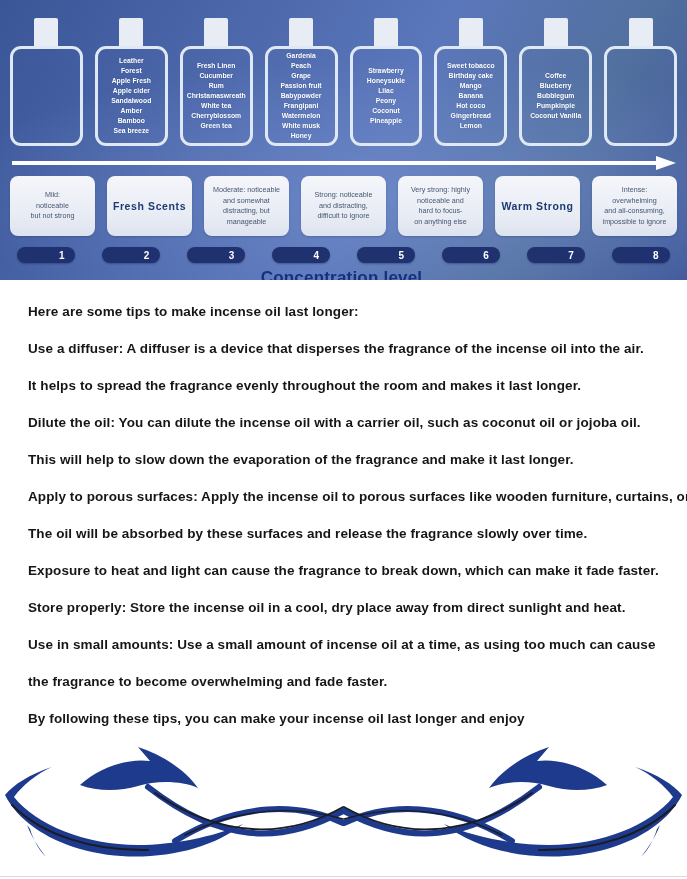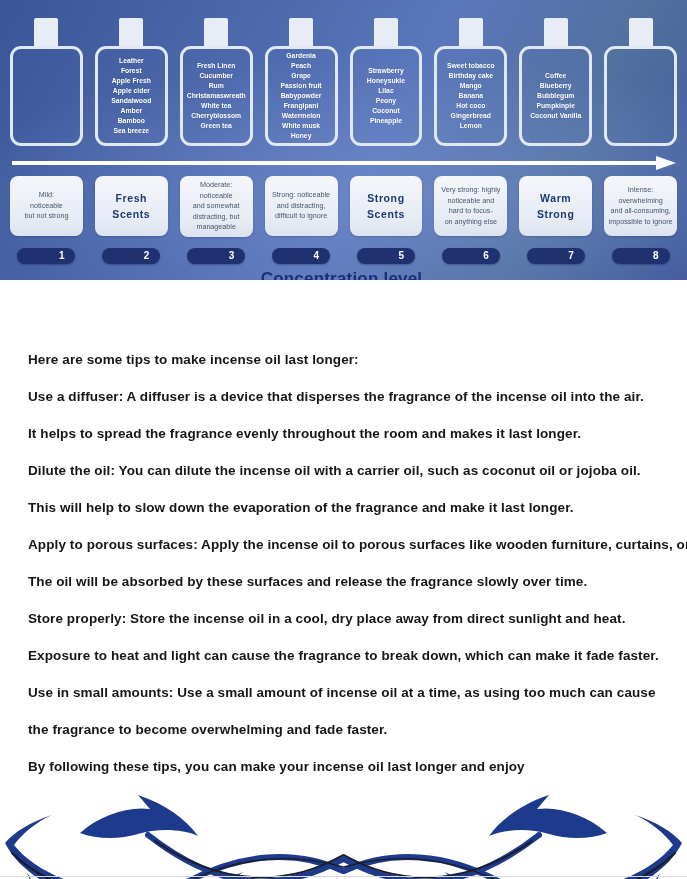--- a/index.html
+++ b/index.html
@@ -76,21 +76,21 @@
   }
   .pill-num { color:#ffffff; font-weight:bold; font-size:10px; }
 
   .banner-title {
     margin:5px 0 0 -4px;
     font-size:17px; font-weight:bold;
     color:#16307d; letter-spacing:.2px;text-align:center;
   }
 
   
-  .tips { padding:25px 20px 0 28px;margin-top:48px; }
+  .tips { padding:25px 20px 0 28px; }
   .tips p {
     font-size:13.5px; line-height:14px;
     font-weight:600;
     color:#161616;
     letter-spacing:.1px;
     margin:0 0 23px 0;
     white-space:nowrap;
   }
 
   
@@ -219,25 +219,20 @@
         </div>
       </div>
     <div class="col">
         <div class="level-box">
           <div class="level-text">Strong: noticeable
 and distracting,
 difficult to ignore</div>
         </div>
       </div>
     <div class="col">
-        <div class="level-box emphasis">
-          <div class="level-text">Strong Scents</div>
-        </div>
-      </div>
-    <div class="col">
         <div class="level-box">
           <div class="level-text">Very strong: highly
 noticeable and
 hard to focus-
 on anything else</div>
         </div>
       </div>
     <div class="col">
         <div class="level-box emphasis">
           <div class="level-text">Warm Strong</div>
@@ -300,22 +295,22 @@
 </div>
 
 <div class="tips">
   <p>Here are some tips to make incense oil last longer:</p>
   <p>Use a diffuser: A diffuser is a device that disperses the fragrance of the incense oil into the air.</p>
   <p>It helps to spread the fragrance evenly throughout the room and makes it last longer.</p>
   <p>Dilute the oil: You can dilute the incense oil with a carrier oil, such as coconut oil or jojoba oil.</p>
   <p>This will help to slow down the evaporation of the fragrance and make it last longer.</p>
   <p>Apply to porous surfaces: Apply the incense oil to porous surfaces like wooden furniture, curtains, or carpets.</p>
   <p>The oil will be absorbed by these surfaces and release the fragrance slowly over time.</p>
+  <p>Exposure to heat and light can cause the fragrance to break down, which can make it fade faster.</p>
   <p>Store properly: Store the incense oil in a cool, dry place away from direct sunlight and heat.</p>
-  <p>Exposure to heat and light can cause the fragrance to break down, which can make it fade faster.</p>
   <p>Use in small amounts: Use a small amount of incense oil at a time, as using too much can cause</p>
   <p>the fragrance to become overwhelming and fade faster.</p>
   <p>By following these tips, you can make your incense oil last longer and enjoy</p>
 </div>
 
 <svg class="flourish" viewBox="0 0 687 116">
   <g id="halfL">
 
     <path d="M52,24 C30,31 13,42 5,52 C17,76 45,96 80,106 C135,122 205,112 243,81
              C214,94 172,102 138,102 C86,102 36,82 14,54 C22,43 36,31 52,24 Z" fill="#1e3a8c"></path>

